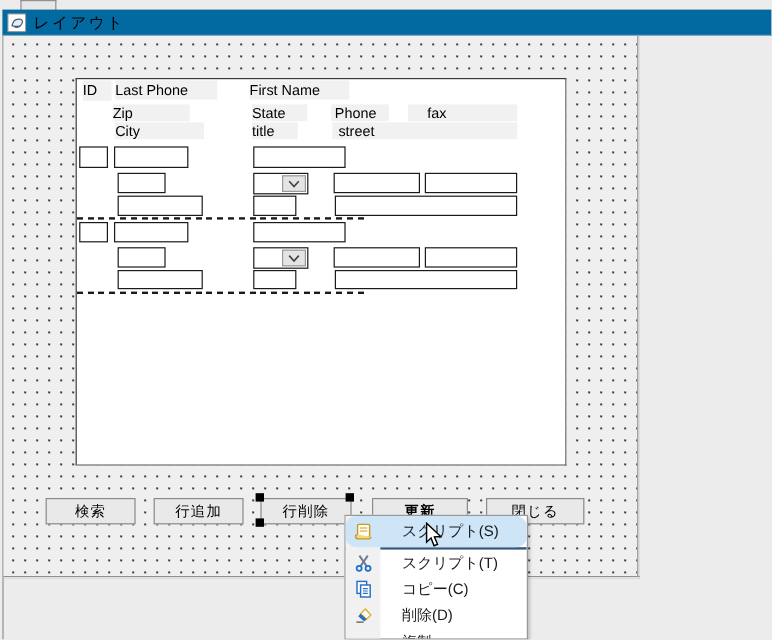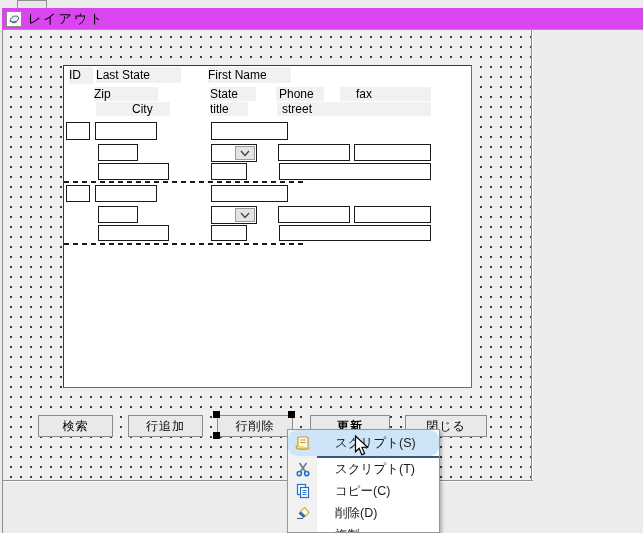--- a/index.html
+++ b/index.html
@@ -6,21 +6,21 @@
   body{
     position:relative;width:643px;height:533px;overflow:hidden;
     background:#ececec;
     font-family:"Liberation Sans","DejaVu Sans",sans-serif;
     -webkit-font-smoothing:none;
   }
   .abs{position:absolute;box-sizing:border-box;}
   
   .top-strip{left:0;top:0;width:643px;height:8px;background:#ececec;}
   .top-tab{left:17px;top:0;width:30px;height:9px;background:#e7e7e7;border:1px solid #909090;border-bottom:none;}
-  .titlebar{left:2px;top:8px;width:641px;height:22px;background:#d946ef;border-bottom:1px solid #86a3c4;display:flex;align-items:center;}
+  .titlebar{left:2px;top:8px;width:641px;height:22px;background:#0369a1;border-bottom:1px solid #86a3c4;display:flex;align-items:center;}
   .title-icon{width:16px;height:16px;margin-left:4px;}
   .title-text{margin-left:6px;font-size:13px;color:#000;letter-spacing:2px;}
   .win-left-border{left:2px;top:30px;width:1px;height:503px;background:#8f8f8f;}
   
   .surface{
     left:3px;top:30px;width:528px;height:450px;background-color:#efefef;
     background-image:radial-gradient(circle,#3c3c3c 0.8px,rgba(0,0,0,0) 1px);
     background-size:10px 10px;background-position:3px 2px;
   }
   .page-edge-v{left:531px;top:30px;width:2px;height:452px;background:#8f8f8f;border-right:1px solid #fafafa;}
@@ -61,27 +61,27 @@
 </div>
 <div class="abs win-left-border"></div>
 
 <div class="abs surface"></div>
 <div class="abs page-edge-v"></div>
 <div class="abs page-edge-h"></div>
 
 <div class="abs form-panel"></div>
 
 <div class="abs flabel" style="left:69px;top:67px;width:24px;height:17px;line-height:17px;">ID</div>
-<div class="abs flabel" style="left:96px;top:67px;width:85px;height:16px;line-height:16px;">Last State</div>
+<div class="abs flabel" style="left:96px;top:67px;width:85px;height:16px;line-height:16px;">Last Phone</div>
 <div class="abs flabel" style="left:208px;top:67px;width:83px;height:16px;line-height:16px;">First Name</div>
 <div class="abs flabel" style="left:94px;top:87px;width:64px;height:14px;line-height:14px;">Zip</div>
 <div class="abs flabel" style="left:210px;top:87px;width:46px;height:14px;line-height:14px;">State</div>
 <div class="abs flabel al" style="left:276px;top:87px;width:48px;height:14px;line-height:14px;padding-left:3px;">Phone</div>
 <div class="abs flabel al" style="left:340px;top:87px;width:91px;height:14px;line-height:14px;padding-left:16px;">fax</div>
-<div class="abs flabel" style="left:96px;top:102px;width:74px;height:14px;line-height:14px;padding-left:36px;">City</div>
+<div class="abs flabel" style="left:96px;top:102px;width:74px;height:14px;line-height:14px;">City</div>
 <div class="abs flabel" style="left:210px;top:102px;width:38px;height:14px;line-height:14px;">title</div>
 <div class="abs flabel al" style="left:277px;top:102px;width:154px;height:14px;line-height:14px;padding-left:5px;">street</div>
 
 <div class="abs fbox" style="left:66px;top:122px;width:24px;height:18px;"></div>
 <div class="abs fbox" style="left:95px;top:122px;width:62px;height:18px;"></div>
 <div class="abs fbox" style="left:211px;top:122px;width:77px;height:18px;"></div>
 <div class="abs fbox" style="left:98px;top:144px;width:40px;height:17px;"></div>
 <div class="abs fbox" style="left:211px;top:144px;width:46px;height:18px;">
   <div class="combo-btn">
     <svg width="12" height="12" viewBox="0 0 12 12">

